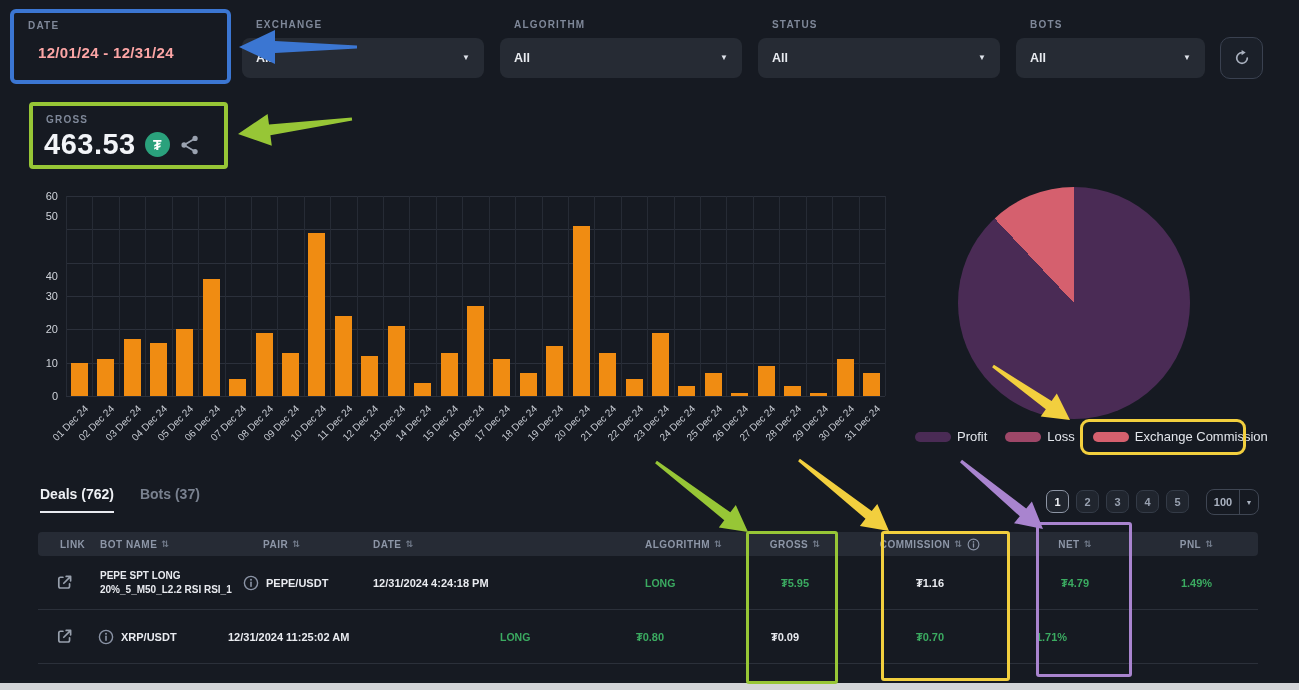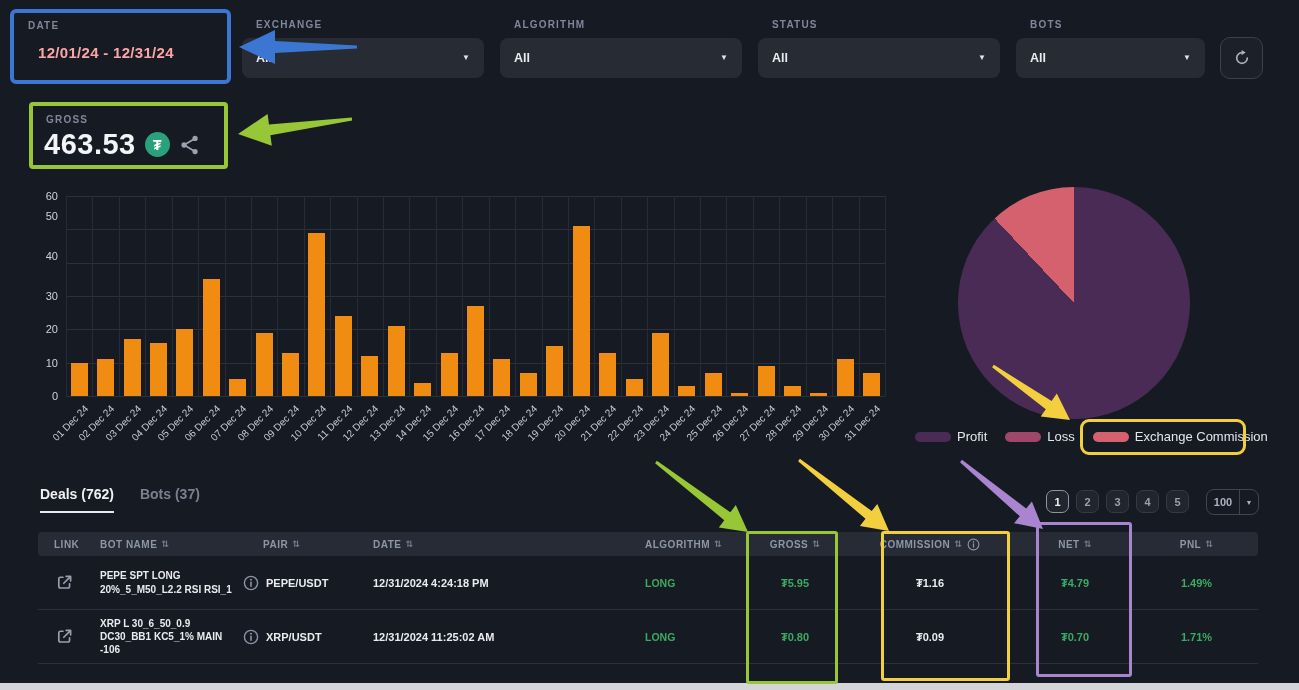--- a/index.html
+++ b/index.html
@@ -127,21 +127,21 @@
   <div id="bar-chart">
       <div class="gridline-h" style="left: 66px; top: 211px; width: 819px;"></div>
       <div class="ytick" style="top: 205px;">0</div>
       <div class="gridline-h" style="left: 66px; top: 177.667px; width: 819px;"></div>
       <div class="ytick" style="top: 171.667px;">10</div>
       <div class="gridline-h" style="left: 66px; top: 144.333px; width: 819px;"></div>
       <div class="ytick" style="top: 138.333px;">20</div>
       <div class="gridline-h" style="left: 66px; top: 111px; width: 819px;"></div>
       <div class="ytick" style="top: 105px;">30</div>
       <div class="gridline-h" style="left: 66px; top: 77.6667px; width: 819px;"></div>
-      <div class="ytick" style="top: 65px;">40</div>
+      <div class="ytick" style="top: 85px;">40</div>
       <div class="gridline-h" style="left: 66px; top: 44.3333px; width: 819px;"></div>
       <div class="ytick" style="top: 25px;">50</div>
       <div class="gridline-h" style="left: 66px; top: 11px; width: 819px;"></div>
       <div class="ytick" style="top: 5px;">60</div>
       <div class="gridline-v" style="left: 66px; top: 11px; height: 200px;"></div>
       <div class="gridline-v" style="left: 92.42px; top: 11px; height: 200px;"></div>
       <div class="gridline-v" style="left: 118.84px; top: 11px; height: 200px;"></div>
       <div class="gridline-v" style="left: 145.26px; top: 11px; height: 200px;"></div>
       <div class="gridline-v" style="left: 171.68px; top: 11px; height: 200px;"></div>
       <div class="gridline-v" style="left: 198.1px; top: 11px; height: 200px;"></div>
@@ -325,21 +325,21 @@
       <div class="page-btn">4</div>
       <div class="page-btn">5</div>
     </div>
   <div class="page-size">
     <span class="num">100</span>
     <span class="div"></span>
     <span class="caret">▼</span>
   </div>
 
   <div id="table-header">
-      <div class="th" style="width: 60px; justify-content: flex-start; padding-left: 16px;">
+      <div class="th" style="width: 60px; justify-content: flex-start; padding-left: 22px;">
         <span>LINK</span>
       </div>
       <div class="th" style="width: 145px; justify-content: flex-start; padding-left: 2px;">
         <span>BOT NAME</span>
         <span class="sort-icon">⇅</span>
       </div>
       <div class="th" style="width: 130px; justify-content: flex-start; padding-left: 20px;">
         <span>PAIR</span>
         <span class="sort-icon">⇅</span>
       </div>
@@ -413,23 +413,20 @@
         <div class="cell" style="width: 123px; justify-content: center;">
           <span class="money" style="color: rgb(59, 171, 97);">1.49%</span>
         </div>
       </div>
       <div class="deal-row" style="top: 610px;">
         <div class="cell" style="width: 60px; padding-left: 17px; cursor: pointer;">
           <svg width="19" height="19" viewBox="0 0 18 18">
             <path d="M7.5 4H5.2C4.3 4 3.6 4.7 3.6 5.6v7c0 .9.7 1.6 1.6 1.6h7c.9 0 1.6-.7 1.6-1.6v-2.3M10.6 3.2h4.2v4.2M14.4 3.6 8.3 9.7" fill="none" stroke="#98a0ad" stroke-width="1.6" stroke-linecap="round" stroke-linejoin="round"></path>
           </svg>
         </div>
-        <div class="cell" style="width: 145px; padding-left: 2px;">
-          <div class="cell-botname">XRP L 30_6_50_0.9 DC30_BB1 KC5_1% MAIN -106</div>
-        </div>
         <div class="cell" style="width: 130px; padding-left: 0px;">
           <span style="display: flex; margin-right: 7px;">
             <svg width="16" height="16" viewBox="0 0 16 16" style="cursor:pointer;">
               <circle cx="8" cy="8" r="6.6" fill="none" stroke="#8a93a5" stroke-width="1.4"></circle>
               <path d="M8 7.2v4" stroke="#8a93a5" stroke-width="1.6" stroke-linecap="round"></path>
               <circle cx="8" cy="4.8" r="1" fill="#8a93a5"></circle>
             </svg>
           </span>
           <span class="txt-bold">XRP/USDT</span>
         </div>

